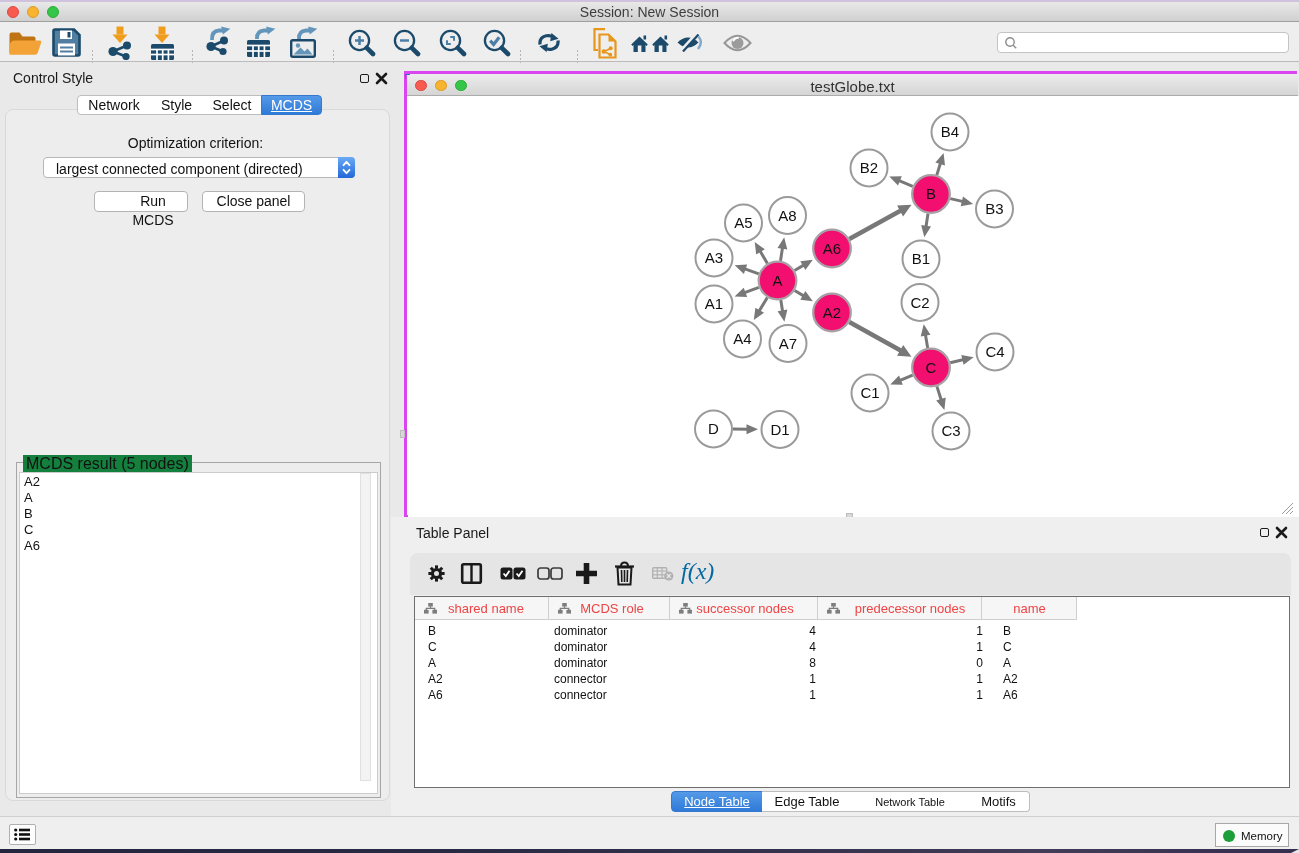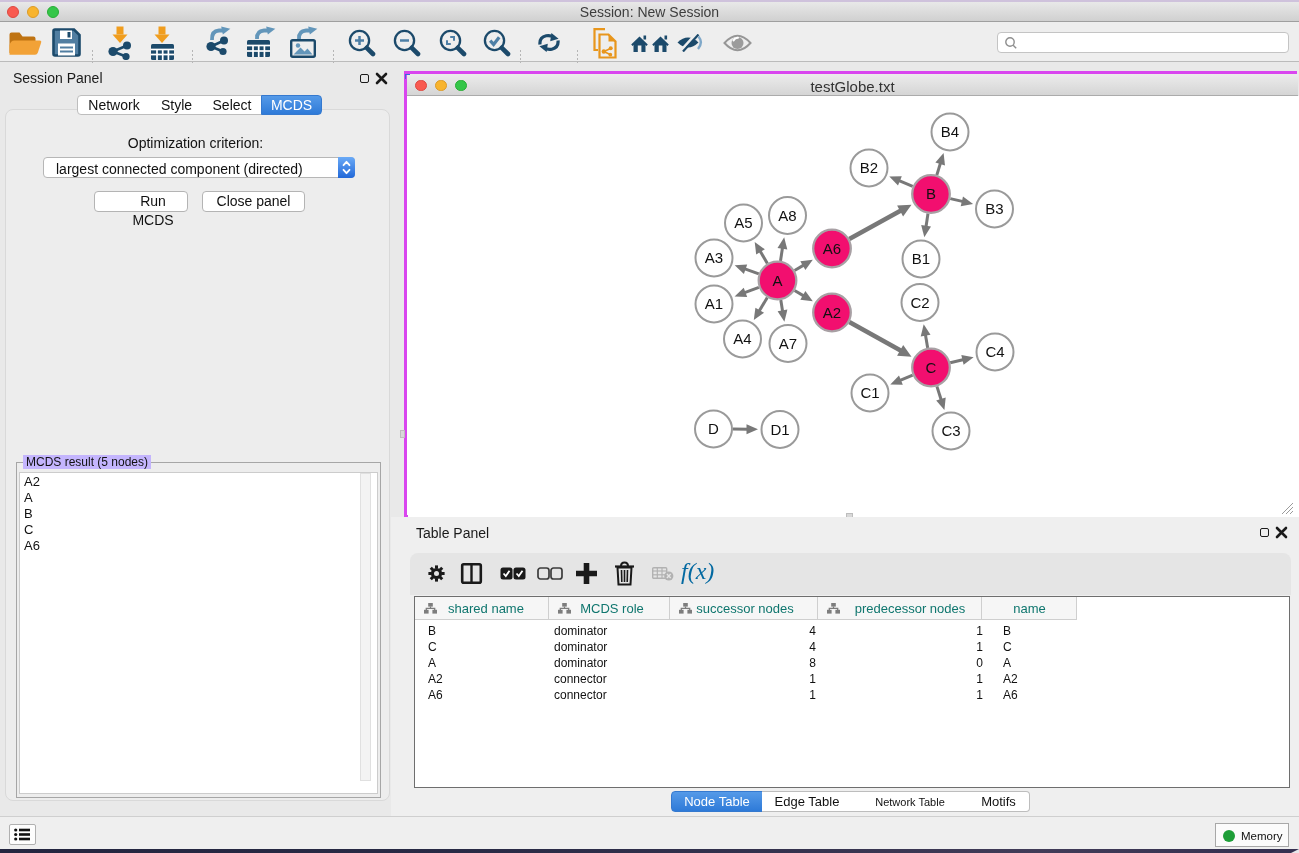--- a/index.html
+++ b/index.html
@@ -6,26 +6,26 @@
 html,body { width:1299px; height:853px; overflow:hidden; }
 body { font-family:"Liberation Sans", sans-serif; position:relative; background:#e9e9e9; }
 .abs { position:absolute; }
 .tl { border-radius:50%; position:absolute; width:12px; height:12px; top:6px; }
 .icon { position:absolute; top:27px; }
 .sep { position:absolute; top:28px; width:1px; height:28px;
   background-image:linear-gradient(#b5b5b5 40%, rgba(0,0,0,0) 0%);
   background-size:1px 4px; background-repeat:repeat-y; }
 .tab { position:absolute; top:0; height:100%; background:#fff; border:1px solid #bdbdbd;
   color:#111; font-size:14px; text-align:center; line-height:19px; }
-.tabsel { background:linear-gradient(#559ae8,#2e7ad8); color:#fff; border-color:#3579cf; }
+.tabsel { background:linear-gradient(#559ae8,#2e7ad8); color:#fff; border-color:#3579cf;text-decoration:underline; }
 .btn { position:absolute; background:#fff; border:1px solid #b4b4b4; border-radius:4px;
   font-size:14px; color:#111; text-align:center; }
 .hdrcell { position:absolute; top:0; height:100%; background:#f6f6f6;
   border-right:1px solid #cfcfcf; border-bottom:1px solid #cfcfcf; }
-.hdrtxt { position:absolute; top:4px; width:100%; text-align:center; font-size:13px; color:#0f766e; }
+.hdrtxt { position:absolute; top:4px; width:100%; text-align:center; font-size:13px; color:#ef4444; }
 </style>
 </head>
 <body>
 
 <div class="abs" style="left:0;top:0;width:1299px;height:22px;
   background:linear-gradient(#ebebeb,#d0d0d0); border-bottom:1px solid #9f9f9f;">
   <div class="abs" style="left:0;top:0;width:1299px;height:1.5px;background:#cfc2dc;"></div>
   <div class="tl" style="left:7px;background:#f95a50;border:1px solid #dd4840;"></div>
   <div class="tl" style="left:27px;background:#f8b42e;border:1px solid #dd9b26;"></div>
   <div class="tl" style="left:47px;background:#35c649;border:1px solid #28ad35;"></div>
@@ -182,21 +182,21 @@
 
   <div class="abs" style="left:997px;top:10px;width:292px;height:21px;background:#fff;border:1px solid #c4c4c4;border-radius:4px;">
     <svg width="14" height="14" style="position:absolute;left:6px;top:3px;" viewBox="0 0 14 14">
       <circle cx="6" cy="6" r="4.2" fill="none" stroke="#8e8e8e" stroke-width="1.4"></circle>
       <line x1="9.2" y1="9.2" x2="12.2" y2="12.2" stroke="#8e8e8e" stroke-width="1.4"></line>
     </svg>
   </div>
 </div>
 
 <div class="abs" style="left:0;top:63px;width:391px;height:753px;background:#e9e9e9;">
-  <div class="abs" style="left:13px;top:7px;font-size:14px;color:#1a1a1a;">Session Panel</div>
+  <div class="abs" style="left:13px;top:7px;font-size:14px;color:#1a1a1a;">Control Style</div>
   <div class="abs" style="left:360px;top:11px;width:9px;height:9px;border:1.6px solid #1a1a1a;border-radius:2px;"></div>
   <svg class="abs" style="left:375px;top:9px;" width="13" height="13" viewBox="0 0 13 13">
     <path d="M2 2 L11 11 M11 2 L2 11" stroke="#1a1a1a" stroke-width="2.6" stroke-linecap="round"></path>
   </svg>
 
   <div class="abs" style="left:5px;top:46px;width:385px;height:692px;background:#ededed;border:1px solid #d9d9d9;border-radius:8px;"></div>
 
   <div class="abs" style="left:77px;top:32px;width:246px;height:20px;">
     <div class="tab" style="left:0;width:74px;border-radius:4px 0 0 4px;">Network</div>
     <div class="tab" style="left:73px;width:54px;border-left:none;">Style</div>
@@ -212,21 +212,21 @@
       <svg width="17" height="21" viewBox="0 0 17 21">
         <path d="M5.5 8.2 L8.5 4.8 L11.5 8.2" fill="none" stroke="#fff" stroke-width="1.8" stroke-linejoin="round" stroke-linecap="round"></path>
         <path d="M5.5 12.8 L8.5 16.2 L11.5 12.8" fill="none" stroke="#fff" stroke-width="1.8" stroke-linejoin="round" stroke-linecap="round"></path>
       </svg>
     </div>
   </div>
   <div class="btn" style="left:94px;top:128px;width:94px;height:21px;line-height:19px;padding-left:24px;">Run MCDS</div>
   <div class="btn" style="left:202px;top:128px;width:103px;height:21px;line-height:19px;">Close panel</div>
 
   <div class="abs" style="left:16px;top:399px;width:365px;height:336px;border:1px solid #a6a6a6;">
-    <div class="abs" style="left:6px;top:-8px;background:#c4b5fd;padding:0 3px;font-size:12px;color:#111;">MCDS result (5 nodes)</div>
+    <div class="abs" style="left:6px;top:-8px;background:#15803d;padding:0 3px;font-size:16px;color:#111;">MCDS result (5 nodes)</div>
     <div class="abs" style="left:2px;top:9px;width:359px;height:322px;background:#fff;border:1px solid #cccccc;">
       <div class="abs" style="left:4px;top:1px;font-size:13px;color:#111;line-height:16px;">A2<br>A<br>B<br>C<br>A6</div>
       <div class="abs" style="right:6px;top:0;width:11px;height:308px;background:#f3f3f3;border:1px solid #e0e0e0;"></div>
     </div>
   </div>
 </div>
 
 <div class="abs" style="left:391px;top:63px;width:908px;height:454px;background:#e9e9e9;">
 
   <div class="abs" style="left:13px;top:8px;width:893px;height:447px;background:#fff;border:3px solid #d946ef;">

